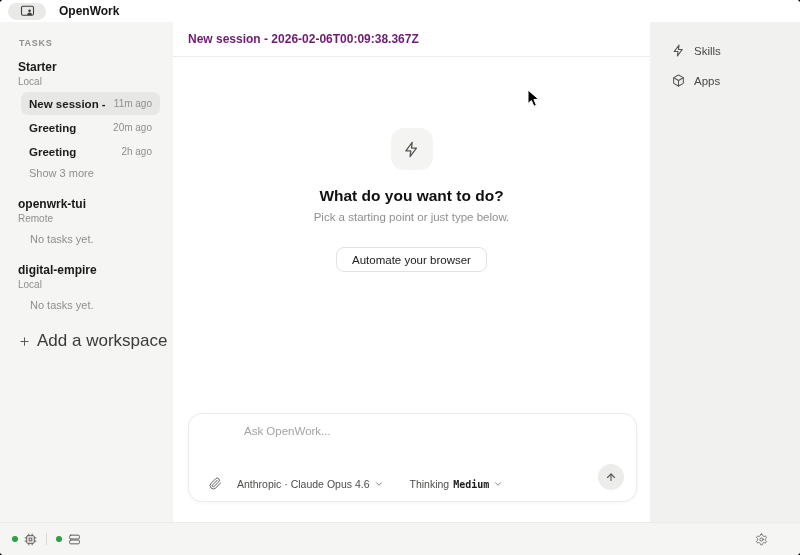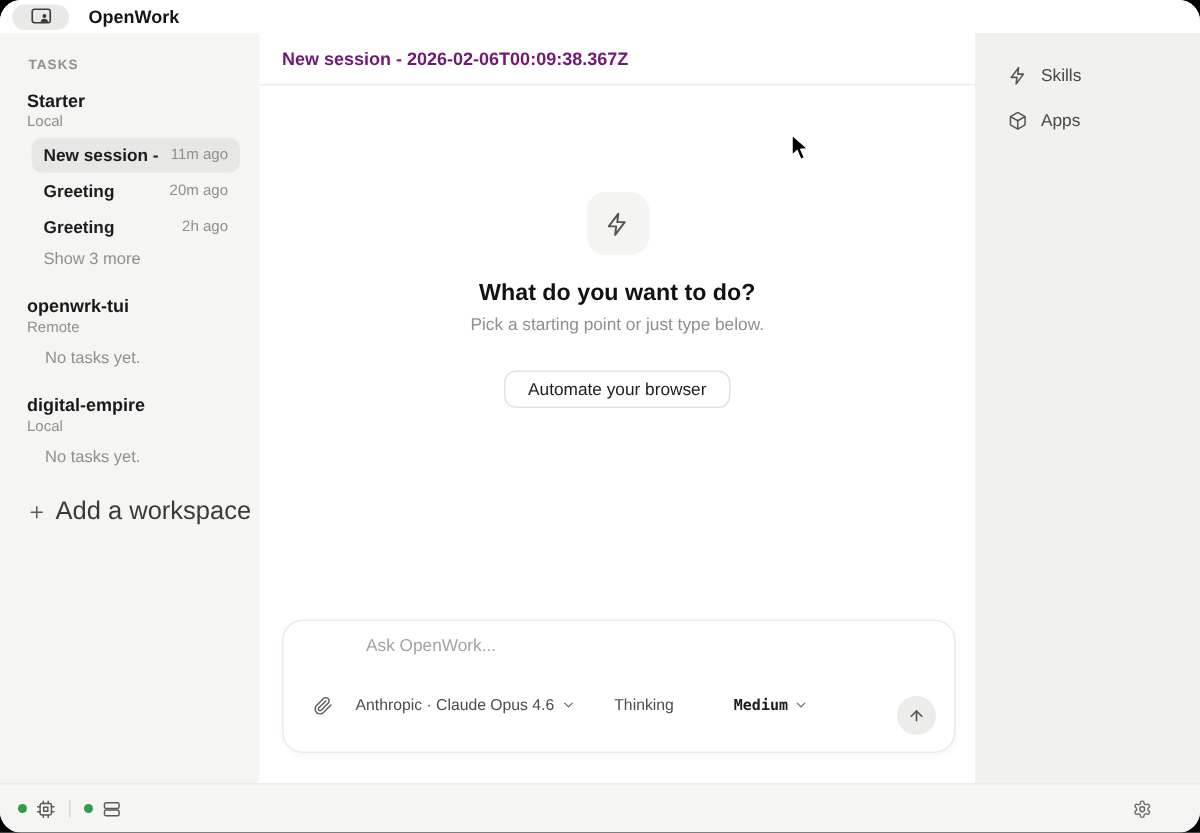--- a/index.html
+++ b/index.html
@@ -1,18 +1,18 @@
 <!DOCTYPE html>
 <html><head>
 <meta charset="utf-8">
 <style>
   * { box-sizing: border-box; }
   html,body { margin:0; padding:0; background:#000; }
   body { width:800px; height:555px; font-family:"Liberation Sans", sans-serif; -webkit-font-smoothing:antialiased; }
-  .window { position:relative; width:800px; height:555px; background:#fff; border-radius:14px; overflow:hidden; display:flex; flex-direction:column; }
+  .window { position:relative; width:800px; height:555px; background:#fff; border-radius:4px; overflow:hidden; display:flex; flex-direction:column; }
 
   
   .titlebar { height:22px; flex:0 0 22px; background:#fff; display:flex; align-items:center; padding-left:8px; }
   .tb-pill { width:38px; height:17px; border:none; background:#e9e9e8; border-radius:9px; display:flex; align-items:center; justify-content:center; cursor:pointer; padding:0; }
   .app-title { margin-left:13px; font-size:12px; font-weight:bold; color:#141414; }
 
   
   .main-row { flex:1; display:flex; min-height:0; }
 
   
@@ -36,26 +36,26 @@
   .hero { display:flex; flex-direction:column; align-items:center; padding-top:71px; }
   .hero-icon { width:42px; height:42px; border-radius:13px; background:#f4f4f3; display:flex; align-items:center; justify-content:center; }
   .hero-title { margin-top:17px; font-size:15.5px; font-weight:bold; color:#111; }
   .hero-sub { margin-top:6px; font-size:11.5px; color:#8f8f8d; }
   .hero-cta { margin-top:24px; height:25px; padding:0 15px; background:#fff; border:1px solid #e2e2e1; border-radius:8px; font-family:inherit; font-size:11.5px; color:#202020; cursor:pointer; }
 
   
   .composer { margin:auto 13px 20px 15px; height:89px; background:#fff; border:1px solid #ebebea; border-radius:14px; box-shadow:0 1px 4px rgba(0,0,0,.04); padding:11px 12px; display:flex; flex-direction:column; }
   .composer textarea { flex:1; border:none; outline:none; resize:none; background:transparent; padding:0; font-family:inherit; font-size:11.5px; color:#333;margin-left:43px; }
   .composer textarea::placeholder { color:#a3a3a1; }
-  .composer-row { display:flex; align-items:flex-start; }
+  .composer-row { display:flex; align-items:flex-end; }
   .attach-btn { border:none; background:none; padding:0; margin-left:8px; display:flex; cursor:pointer; }
   .selector { display:flex; align-items:center; gap:4px; font-size:10.5px; color:#4c4c4a; cursor:pointer; }
   .model-selector { margin-left:15px; }
   .thinking-selector { margin-left:26px; }
-  .thinking-value { font-family:"DejaVu Sans Mono", monospace; font-weight:bold; font-size:10px; color:#1b1b1b;margin-left:36px; }
+  .thinking-value { font-family:"DejaVu Sans Mono", monospace; font-weight:bold; font-size:10px; color:#1b1b1b; }
   .send-btn { margin-left:auto; width:26px; height:26px; border-radius:50%; border:none; background:#ececeb; display:flex; align-items:center; justify-content:center; cursor:pointer; }
 
   
   .right-sb { width:150px; flex:0 0 150px; background:#f1f1f0; padding:16px 10px 0 12px; }
   .rsb-item { height:25px; margin-bottom:5px; padding:0 10px; border-radius:8px; display:flex; align-items:center; gap:9px; font-size:11.5px; color:#474745; cursor:pointer; }
   .rsb-item.active { background:#e6e6e4; color:#141414; }
 
   
   .statusbar { height:33px; flex:0 0 33px; background:#f5f5f4; border-top:1px solid #ebebea; display:flex; align-items:center; padding:0 0 0 12px; }
   .status-group { display:flex; align-items:center; gap:6px; cursor:pointer; }

